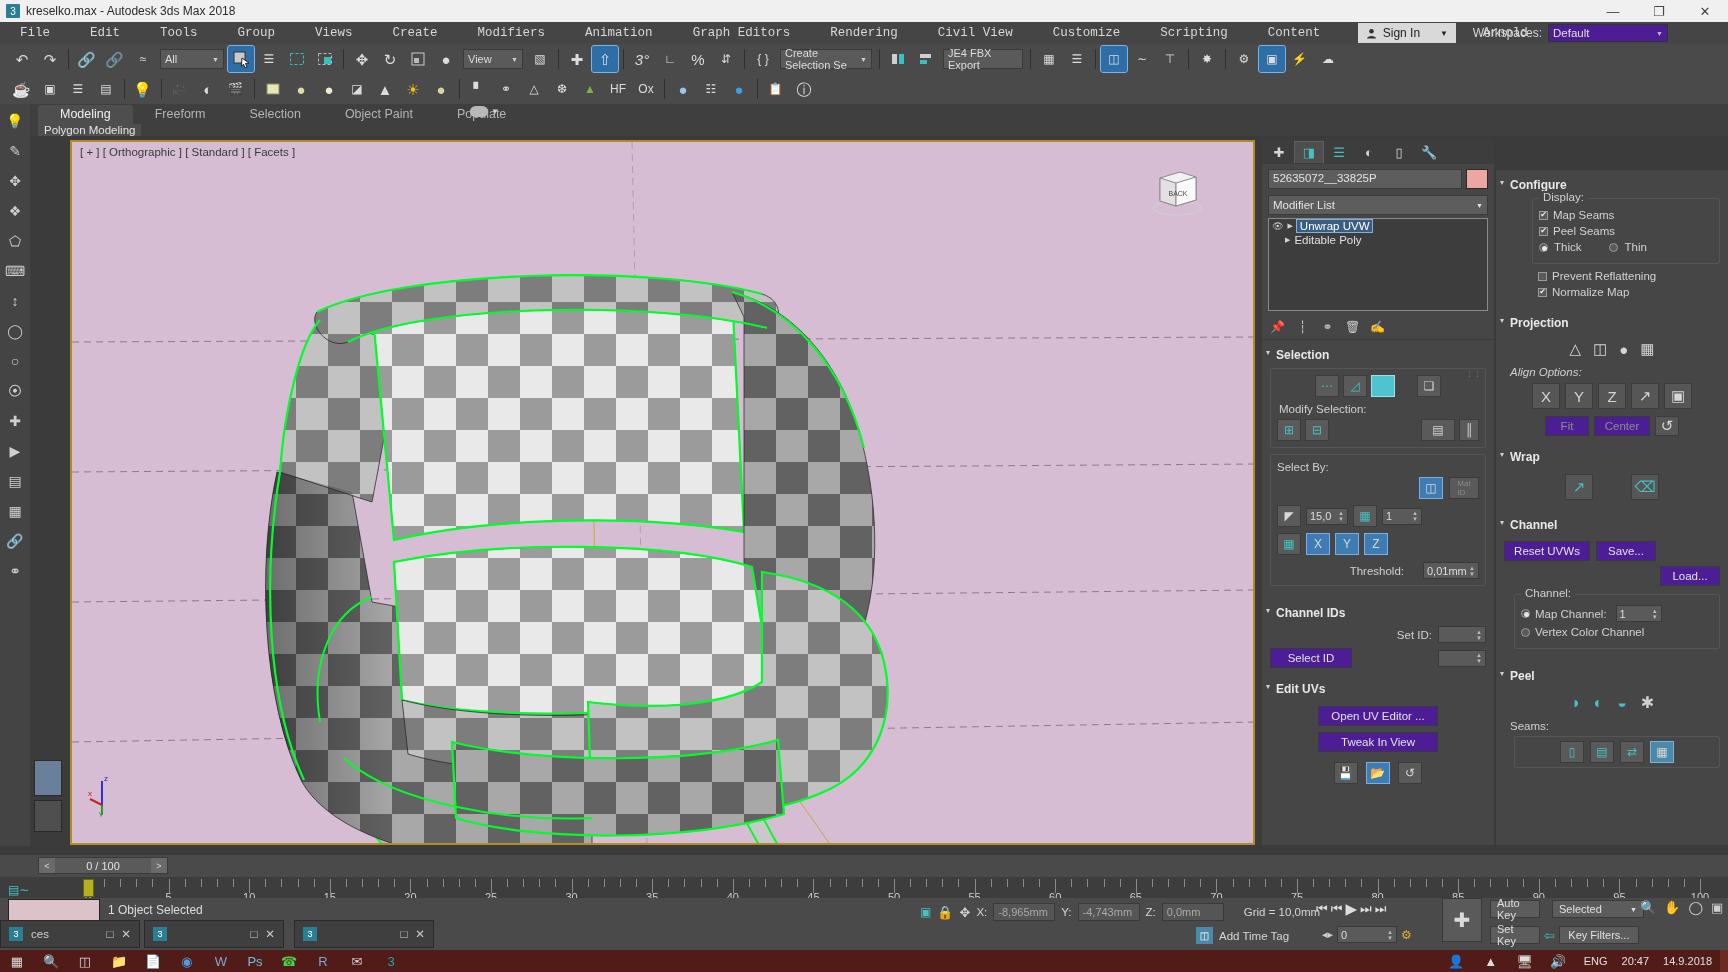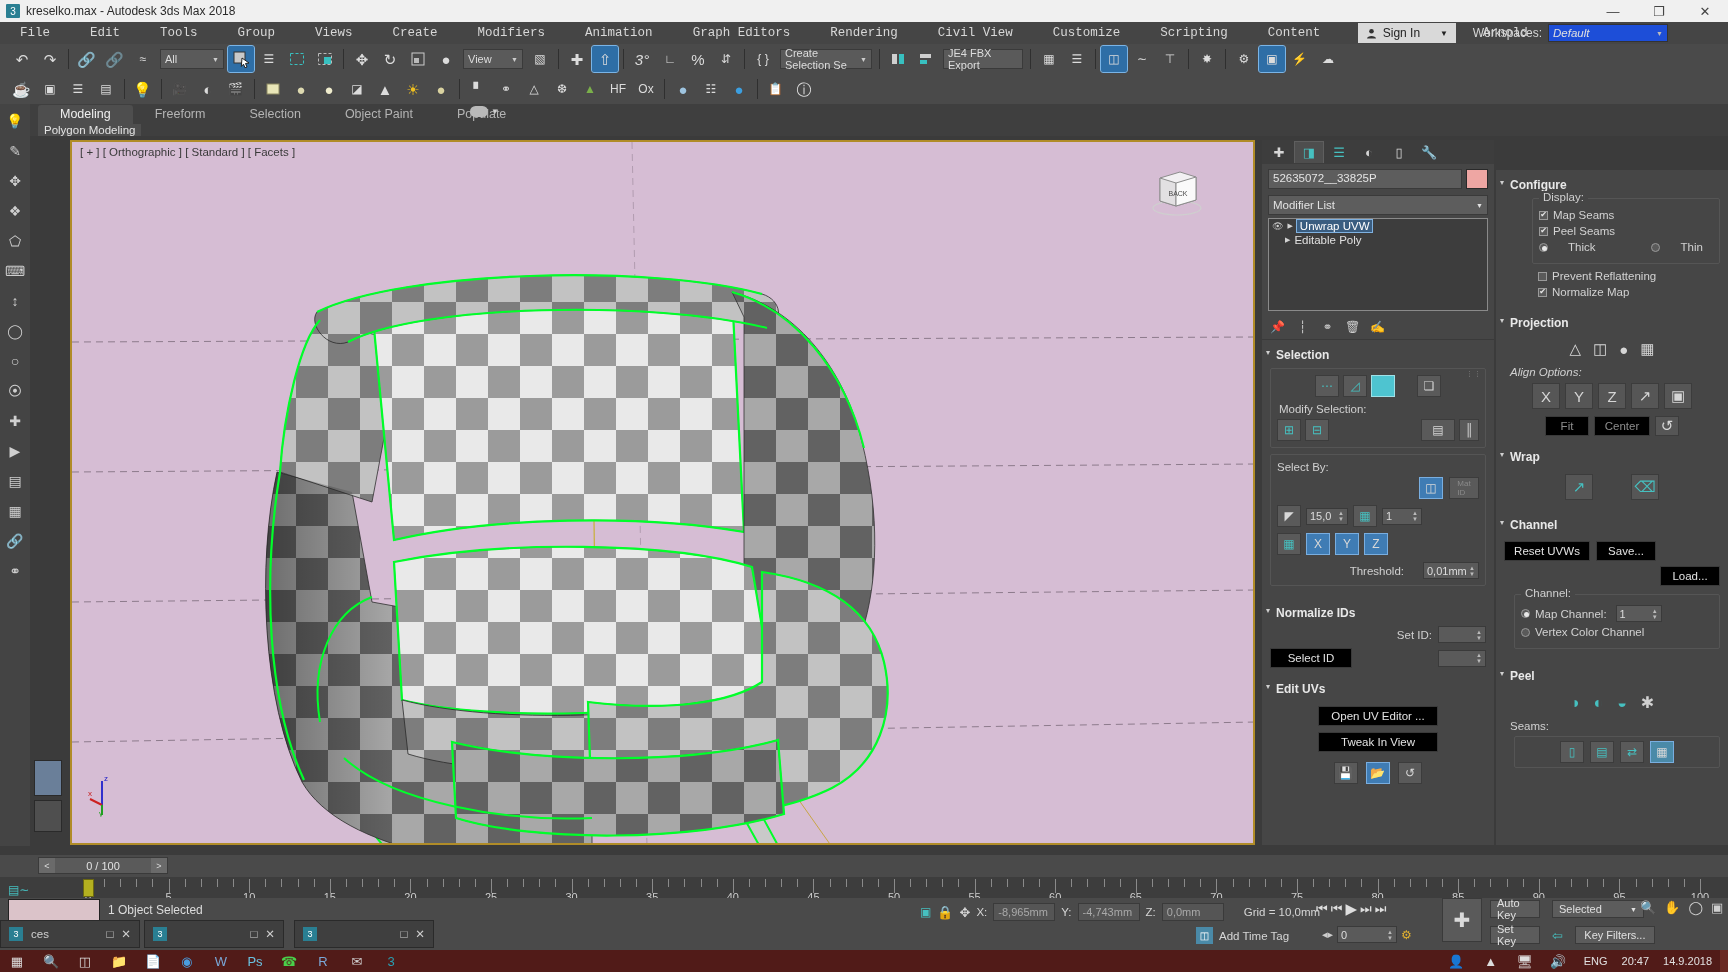--- a/index.html
+++ b/index.html
@@ -17,22 +17,22 @@
   .wbtn:last-child{ }
 
   
   .menubar{ position:absolute; left:0; top:22px; width:1728px; height:22px; background:#454545;
     display:flex; align-items:center; font-size:12.5px; }
   .menubar .mi{ padding:0 20px; height:22px; line-height:22px; color:#d8d8d8; white-space:nowrap;font-family:Liberation Mono, monospace; }
   .signin{ position:absolute; right:272px; top:1px; height:20px; background:#d9d9d9; color:#222; font-size:12px;
     display:flex;align-items:center;gap:6px; padding:0 8px; }
   .signin .caret{ font-size:8px; margin-left:14px; }
   .wsp{ position:absolute; right:60px; top:2px; display:flex; align-items:center; gap:6px; font-size:12px; color:#d8d8d8;}
-  .wsp .combo{ width:120px;height:18px;background:#1d4ed8;border:1px solid #333;display:flex;align-items:center;
-    padding:0 4px;font-size:11.5px;color:#e0e0e0;justify-content:space-between;font-style:italic;}
+  .wsp .combo{ width:120px;height:18px;background:#4c1d95;border:1px solid #333;display:flex;align-items:center;
+    padding:0 4px;font-size:11.5px;color:#e0e0e0;justify-content:space-between;}
   .wsp .combo .caret{font-size:7px;color:#bbb;}
 
   
   .tbar{ position:absolute; left:0; width:1728px; background:#4a4a4a; display:flex; align-items:center; }
   .tbar.r1{ top:44px; height:30px; }
   .tbar.r2{ top:74px; height:30px; }
   .tbtn{ width:26px; height:26px; margin:2px 1px; display:flex; align-items:center; justify-content:center;
     border-radius:2px; position:relative; }
   .tbtn.active{ background:#2e6ea6; outline:1px solid #7ab4e6; }
   .tsep{ width:1px; height:20px; background:#2f2f2f; margin:0 4px; }
@@ -87,21 +87,21 @@
   .rollbody{ padding:2px 8px 6px 8px; }
   .grpbox{ border:1px solid #555; border-radius:2px; padding:6px; margin-bottom:6px; position:relative; }
   .ibtn{ width:24px;height:22px;background:#5a5a5a;border:1px solid #3c3c3c;display:flex;align-items:center;
     justify-content:center;font-size:12px;color:#d8d8d8; }
   .ibtn.on{ background:#3f7cb4; border-color:#79aee0; }
   .row{ display:flex; align-items:center; gap:3px; }
   .lbl{ font-size:11.5px; color:#d0d0d0; }
   .spin{ height:17px; background:#5a5a5a; border:1px solid #3a3a3a; font-size:11px; color:#ddd;
     display:flex; align-items:center; padding:0 3px; justify-content:space-between; }
   .spin .arrows{ font-size:6px; line-height:6px; color:#bbb; display:flex;flex-direction:column;}
-  .pbtn{ height:20px;background:#000000;border:1px solid #3a3a3a;color:#e2e2e2;font-size:11.5px;
+  .pbtn{ height:20px;background:#4c1d95;border:1px solid #3a3a3a;color:#e2e2e2;font-size:11.5px;
     display:flex;align-items:center;justify-content:center; }
   .dots{ position:absolute; right:3px; top:3px; font-size:7px; color:#888; letter-spacing:1px; line-height:4px;}
 
   
   .rp{ position:absolute; left:1496px; top:170px; width:232px; height:675px; background:#464646; }
   .chk{ width:9px;height:9px;border:1px solid #9a9a9a;background:#5a5a5a;display:inline-flex;
     align-items:center;justify-content:center;font-size:8px;color:#e8e8e8;line-height:1; }
   .chk.on:after{ content:"\2714"; font-size:8px; color:#e8e8e8; }
   .radio{ width:9px;height:9px;border-radius:50%;border:1px solid #9a9a9a;background:#5a5a5a;display:inline-block;position:relative;}
   .radio.on:after{ content:""; position:absolute; left:2px;top:2px;width:5px;height:5px;border-radius:50%;background:#e8e8e8;}
@@ -662,21 +662,21 @@
                   <span>▲</span>
                   <span>▼</span>
                 </span>
             </div>
           </div>
         </div>
       </div>
     </div>
 
     <div class="roll">
-      <div class="rollhdr">Normalize IDs</div>
+      <div class="rollhdr">Channel IDs</div>
       <div class="rollbody">
         <div class="row" style="justify-content:flex-end;gap:6px;margin-bottom:5px">
           <span class="lbl">Set ID:</span>
           <div class="spin" style="width:48px">
             <span></span>
             <span class="arrows">
                 <span>▲</span>
                 <span>▼</span>
               </span>
           </div>
@@ -717,21 +717,21 @@
         <div class="grpbox" style="margin-left:28px">
           <div class="lbl" style="position:absolute;top:-8px;left:6px;background:#464646;padding:0 4px">Display:</div>
           <div class="crow">
             <span class="chk on"></span>
             <span>Map Seams</span>
           </div>
           <div class="crow">
             <span class="chk on"></span>
             <span>Peel Seams</span>
           </div>
-          <div class="crow" style="gap:20px">
+          <div class="crow" style="gap:6px">
             <span class="radio on"></span>
             <span>Thick</span>
             <span style="width:16px"></span>
             <span class="radio"></span>
             <span>Thin</span>
           </div>
         </div>
         <div class="crow" style="margin-left:34px">
           <span class="chk"></span>
           <span>Prevent Reflattening</span>
@@ -1009,21 +1009,21 @@
   <div style="position:absolute;left:1442px;top:898px;width:40px;height:44px;background:#5a5a5a;border:1px solid #3a3a3a;
               display:flex;align-items:center;justify-content:center;font-size:20px;color:#dadada">✚</div>
 
   <div style="position:absolute;left:1490px;top:900px;display:flex;gap:12px">
     <div class="akbtn" style="width:50px">Auto Key</div>
     <div class="akbtn" style="width:92px;justify-content:space-between">
       <span>Selected</span>
       <span style="font-size:7px">▼</span>
     </div>
   </div>
-  <div style="position:absolute;left:1490px;top:926px;display:flex;gap:12px;align-items:center">
+  <div style="position:absolute;left:1490px;top:926px;display:flex;gap:4px;align-items:center">
     <div class="akbtn" style="width:50px">Set Key</div>
     <span style="font-size:13px;color:#46c0c0">⇦</span>
     <div class="akbtn" style="width:80px">Key Filters...</div>
   </div>
 
   <div style="position:absolute;left:1640px;top:900px;display:flex;gap:8px;font-size:13px;color:#cfcfcf">
     <span>🔍</span>
     <span>✋</span>
     <span>◯</span>
     <span>▣</span>

